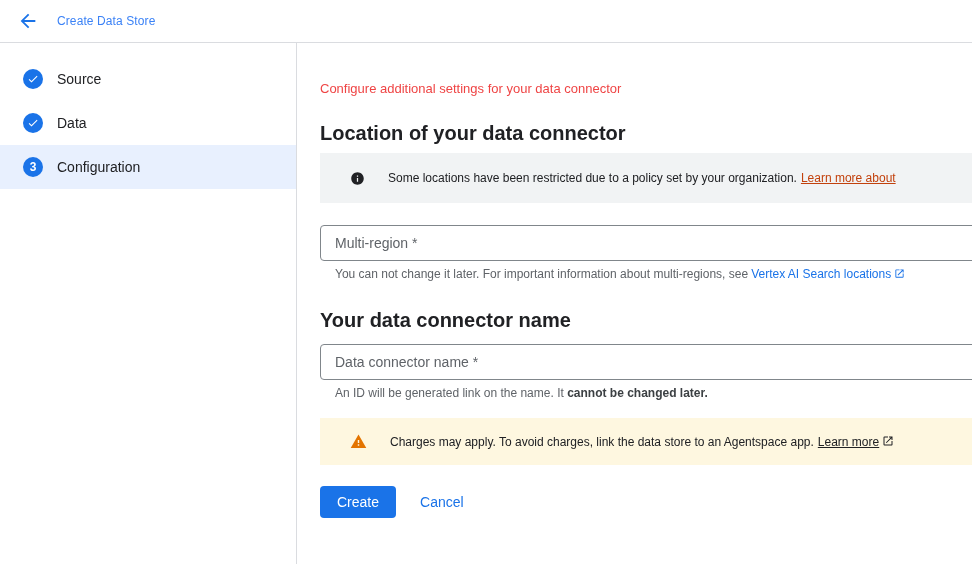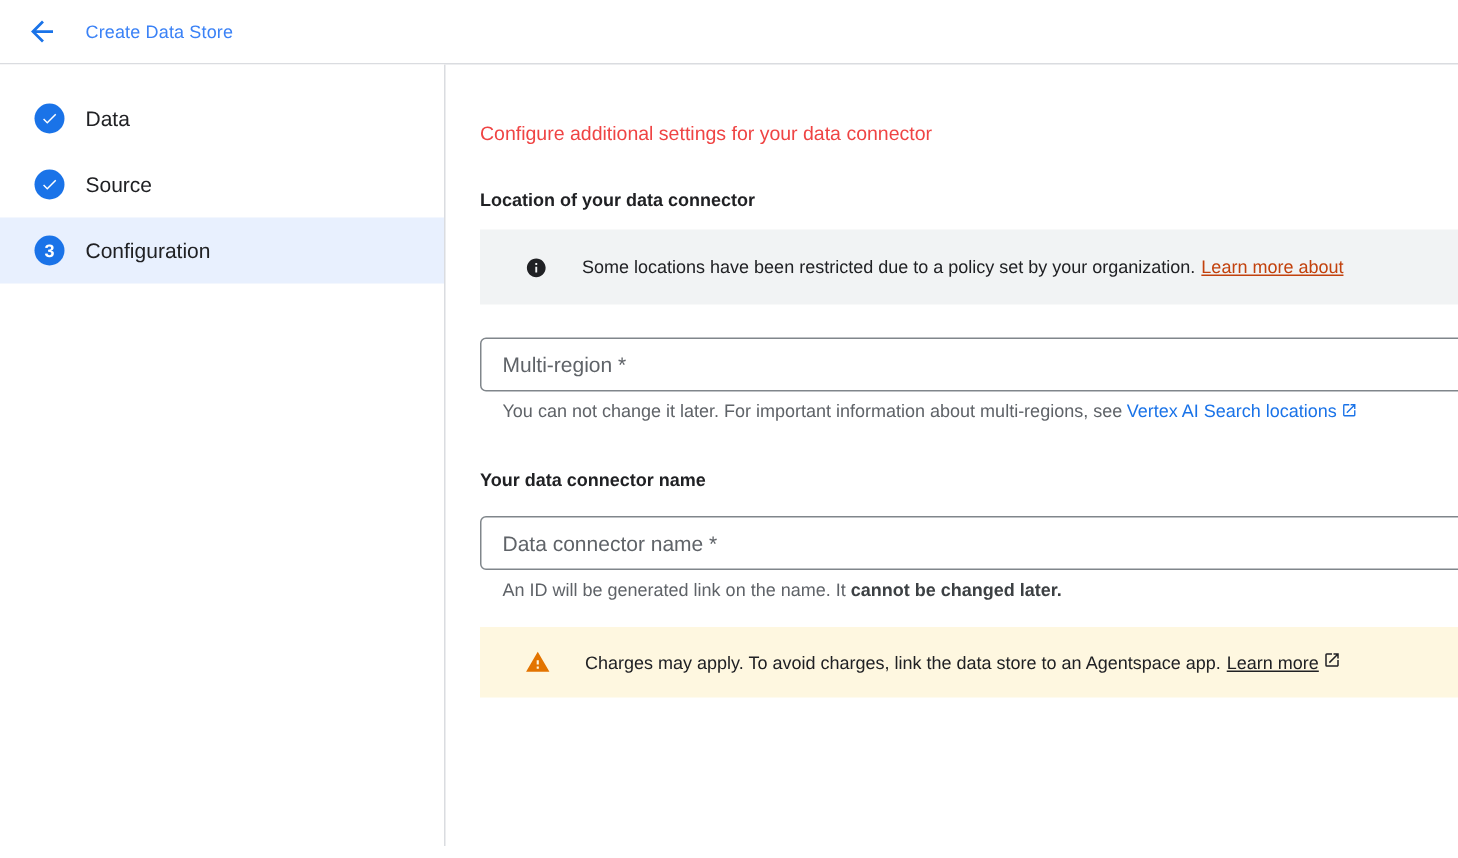--- a/index.html
+++ b/index.html
@@ -66,21 +66,21 @@
   }
 
   
   .main {
     flex: 1;
     padding: 32px 0 0 23px;
     overflow: hidden;
   }
   .page-title { font-size: 22px; font-weight: 400; line-height: 26px; color: #202124; }
   .page-subtitle { font-size: 13px; color: #ef4444; margin-top: 6px; line-height: 15px; }
-  .section-heading { font-size: 12px; font-weight: 700; margin-top: 27px; line-height: 20px; color: #202124; }
+  .section-heading { font-size: 20px; font-weight: 700; margin-top: 27px; line-height: 20px; color: #202124; }
   .section-heading.second { margin-top: 28px; }
 
   .bleed { width: calc(100% + 14px); }
 
   .banner {
     margin-top: 10px;
     height: 50px;
     display: flex;
     align-items: center;
     padding-left: 30px;
@@ -158,29 +158,29 @@
 
 <div class="content">
 
   <div class="sidebar">
     <div class="step">
       <span class="step-circle">
         <svg width="12" height="12" viewBox="0 0 24 24" fill="#ffffff">
             <path d="M9 16.2 4.8 12l-1.4 1.4L9 19 21 7l-1.4-1.4z"></path>
           </svg>
       </span>
-      <span>Data</span>
+      <span>Source</span>
     </div>
     <div class="step">
       <span class="step-circle">
         <svg width="12" height="12" viewBox="0 0 24 24" fill="#ffffff">
             <path d="M9 16.2 4.8 12l-1.4 1.4L9 19 21 7l-1.4-1.4z"></path>
           </svg>
       </span>
-      <span>Source</span>
+      <span>Data</span>
     </div>
     <div class="step active">
       <span class="step-circle">3</span>
       <span>Configuration</span>
     </div>
   </div>
 
   <div class="main">
 
     <div class="page-subtitle">Configure additional settings for your data connector</div>
@@ -222,15 +222,19 @@
           <path d="M1 21h22L12 2 1 21zm12-3h-2v-2h2v2zm0-4h-2v-4h2v4z"></path>
         </svg>
       </span>
       <span class="banner-text">Charges may apply. To avoid charges, link the data store to an Agentspace app.</span>
       <span class="banner-text banner-link dark">Learn more</span>
         <span class="ext-icon"><svg width="12" height="12" viewBox="0 0 24 24" fill="#202124">
             <path d="M19 19H5V5h7V3H5a2 2 0 0 0-2 2v14a2 2 0 0 0 2 2h14c1.1 0 2-.9 2-2v-7h-2v7zM14 3v2h3.59l-9.83 9.83 1.41 1.41L19 6.41V10h2V3h-7z"></path>
           </svg></span>
     </div>
 
+    <div class="actions">
+      <button class="btn-create">Create</button>
+      <button class="btn-cancel">Cancel</button>
+    </div>
 
   </div>
 </div>
 
 </body></html>

